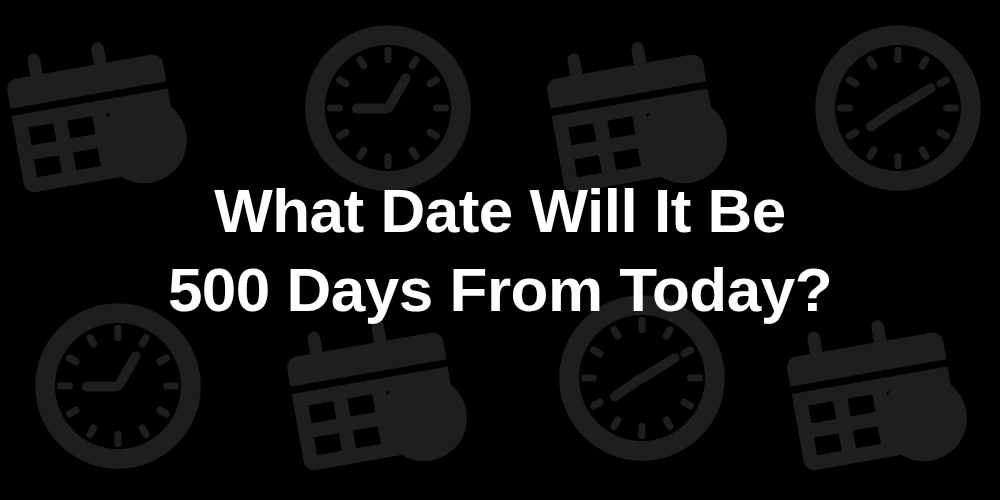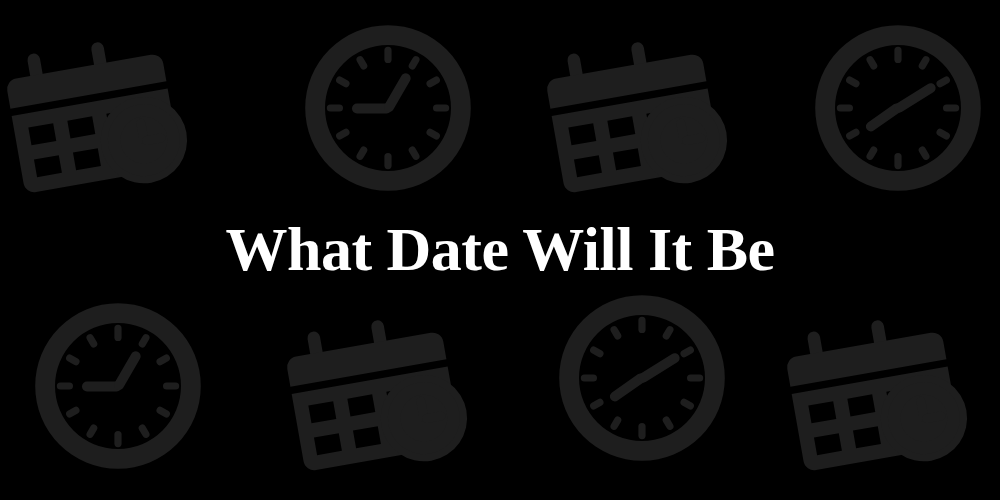--- a/index.html
+++ b/index.html
@@ -51,21 +51,20 @@
   #headline-block {
     position:absolute;
     left:0; right:0;
     top:0; bottom:0;
     display:flex;
     flex-direction:column;
     align-items:center;
     justify-content:center;
     gap:0px;
     z-index:5;
-    font-family:Liberation Serif, serif;
   }
 
   .headline-line {
     color:#ffffff;
     font-size:62px;
     font-weight:bold;
     line-height:1.28;
     letter-spacing:-0.5px;
     text-align:center;
     white-space:nowrap;
@@ -207,15 +206,16 @@
         <path d="M72 52a20 20 0 1 0 0 40 20 20 0 0 0 0-40zm0 7a13 13 0 1 1 0 26 13 13 0 0 1 0-26z"></path>
         <rect x="69.5" y="60" width="5" height="14" rx="2.5"></rect>
         <rect x="71" y="70" width="13" height="5" rx="2.5"></rect>
       </svg>
     </div>
 
   </div>
 
   <div id="headline-block">
     <div class="headline-line">What Date Will It Be</div>
+    <div class="headline-line">500 Days From Today?</div>
   </div>
 
 </div>
 
 </body></html>

